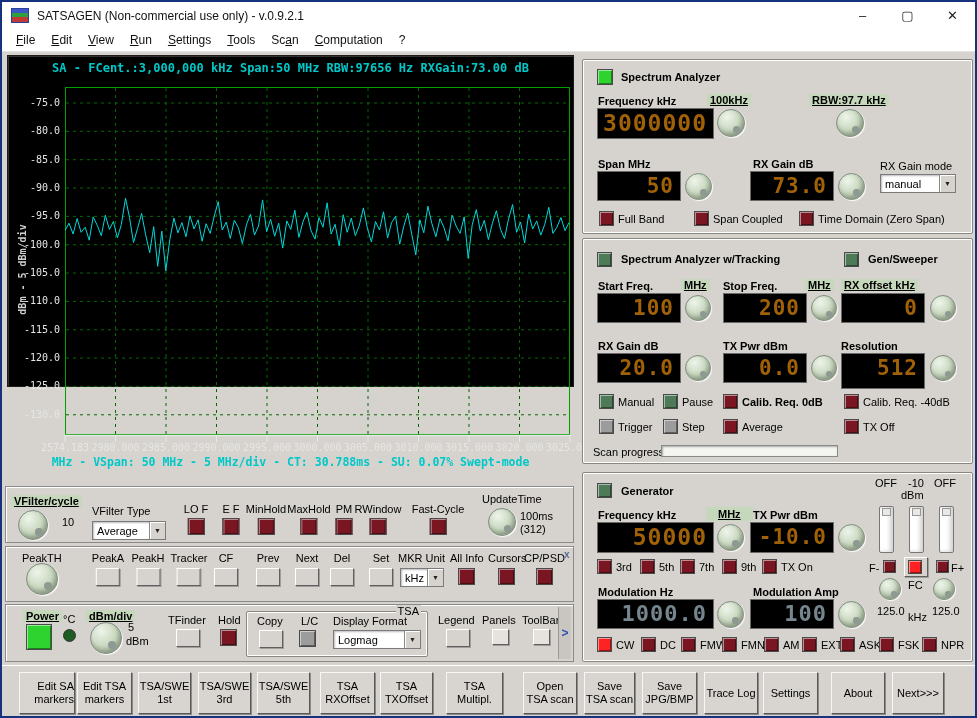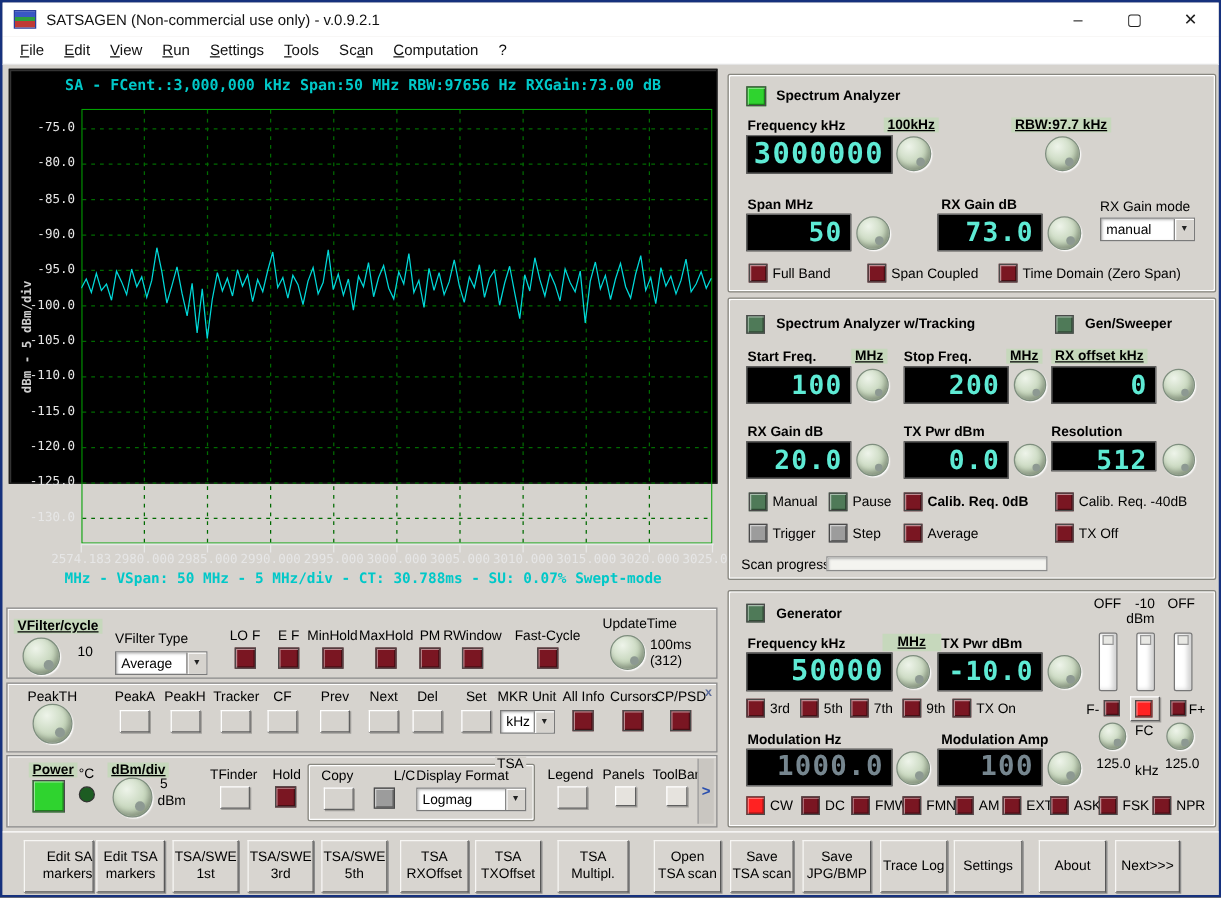--- a/index.html
+++ b/index.html
@@ -16,21 +16,21 @@
   .menubar{position:absolute;left:0;top:27px;right:0;height:23px;background:#ffffff;display:flex;align-items:center;
            padding-left:6px;font-size:12px;color:#111;border-bottom:1px solid #e4e4e4;}
   .menu-item{padding:2px 8px;}
   .mnemonic{text-decoration:underline;}
   
   .lbl{position:absolute;font-size:11px;font-weight:bold;color:#000;white-space:nowrap;}
   .lbl2{position:absolute;font-size:11px;color:#000;white-space:nowrap;}
   .linklbl{position:absolute;font-size:11px;font-weight:bold;color:#000;background:#c6d8bc;
            text-decoration:underline;padding:0 3px;white-space:nowrap;}
   .led{position:absolute;background:#000;border:1px solid #6a6a6a;box-shadow:inset 2px 2px 3px #000;
-       color:#5eead4;font-family:"DejaVu Sans Mono",monospace;font-weight:bold;text-align:right;
+       color:#a16207;font-family:"DejaVu Sans Mono",monospace;font-weight:bold;text-align:right;
        padding-right:6px;letter-spacing:1px;}
   .led.dim{color:#76868f;}
   .knob{position:absolute;border-radius:50%;border:1px solid #7e8e7e;
         background:radial-gradient(circle at 35% 28%,#eef4ea,#c6d6bc 55%,#a9bd9f);
         box-shadow:inset -2px -3px 4px rgba(0,0,0,.25),1px 1px 1px rgba(255,255,255,.9);}
   .knob::after{content:"";position:absolute;width:27%;height:27%;border-radius:50%;background:#8d9992;right:16%;bottom:12%;}
   .flagwrap{position:absolute;display:flex;align-items:center;gap:4px;}
   .flag{width:15px;height:15px;border:1px solid #4a4a4a;flex:0 0 auto;
         box-shadow:inset 1px 1px 0 rgba(255,255,255,.5),inset -1px -1px 0 rgba(0,0,0,.4);}
   .st-darkred{background:#7a1622;}
@@ -243,21 +243,21 @@
     <div class="led" style="left:258px;top:54px;width:84px;height:30px;font-size:21px;line-height:28px;">0</div>
     <div class="knob" style="left:347px;top:56px;width:26px;height:26px;"></div>
 
     <span class="lbl" style="left:15px;top:101px;">RX Gain dB</span>
     <span class="lbl" style="left:140px;top:101px;">TX Pwr dBm</span>
     <span class="lbl" style="left:258px;top:101px;">Resolution</span>
     <div class="led" style="left:14px;top:114px;width:84px;height:30px;font-size:21px;line-height:28px;">20.0</div>
     <div class="knob" style="left:102px;top:116px;width:26px;height:26px;"></div>
     <div class="led" style="left:140px;top:114px;width:84px;height:30px;font-size:21px;line-height:28px;">0.0</div>
     <div class="knob" style="left:228px;top:116px;width:26px;height:26px;"></div>
-    <div class="led" style="left:258px;top:114px;width:84px;height:24px;font-size:21px;line-height:28px;">512</div>
+    <div class="led" style="left:258px;top:114px;width:84px;height:36px;font-size:21px;line-height:28px;">512</div>
     <div class="knob" style="left:347px;top:116px;width:26px;height:26px;"></div>
 
     <div id="tracking-flags1">
         <span class="flagwrap" style="left: 16px; top: 155px;">
           <span class="flag st-green"></span>
           <span class="flaglbl">Manual</span>
         </span>
         <span class="flagwrap" style="left: 80px; top: 155px;">
           <span class="flag st-green"></span>
           <span class="flaglbl">Pause</span>
@@ -458,21 +458,21 @@
     <span class="lbl2" style="left:122px;top:16px;position:absolute;">5</span>
     <span class="lbl2" style="left:120px;top:30px;position:absolute;">dBm</span>
     <span class="lbl2" style="left:162px;top:9px;position:absolute;">TFinder</span>
     <span class="sqbtn" style="left:170px;top:24px;width:24px;height:18px;"></span>
     <span class="lbl2" style="left:212px;top:9px;position:absolute;">Hold</span>
     <span class="flag st-darkred" style="position:absolute;left:214px;top:24px;width:17px;height:17px;"></span>
     <div class="groupbox" style="left:240px;top:6px;width:182px;height:46px;">
       <span class="lbl2" style="position:absolute;right:6px;top:-7px;background:#d6d3ce;padding:0 2px;">TSA</span>
       <span class="lbl2" style="left:10px;top:3px;position:absolute;">Copy</span>
       <span class="sqbtn" style="left:12px;top:18px;width:24px;height:18px;"></span>
-      <span class="lbl2" style="left:68px;top:3px;position:absolute;">L/C</span>
+      <span class="lbl2" style="left:54px;top:3px;position:absolute;">L/C</span>
       <span class="flag st-gray" style="position:absolute;left:52px;top:18px;width:17px;height:17px;"></span>
       <span class="lbl2" style="left:86px;top:3px;position:absolute;">Display Format</span>
       <div class="fakeselect" style="left:86px;top:18px;width:88px;">
         <span class="val">Logmag</span>
         <span class="arrowbox">▼</span>
       </div>
     </div>
     <span class="lbl2" style="left:432px;top:9px;position:absolute;">Legend</span>
     <span class="sqbtn" style="left:440px;top:24px;width:24px;height:18px;"></span>
     <span class="lbl2" style="left:476px;top:9px;position:absolute;">Panels</span>

